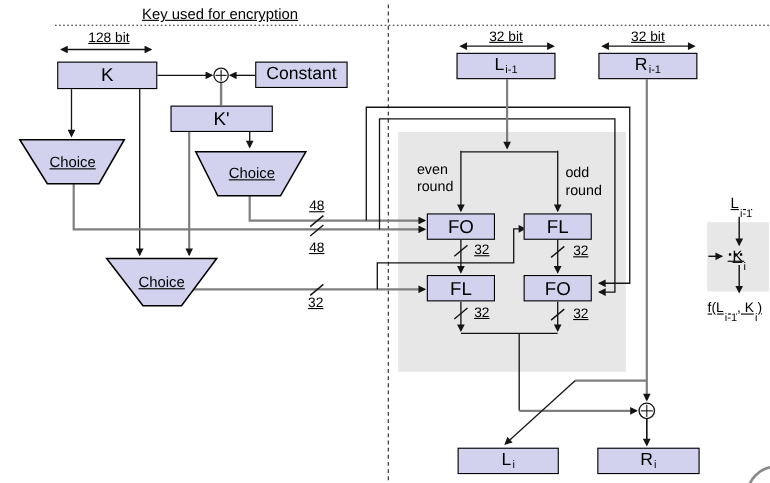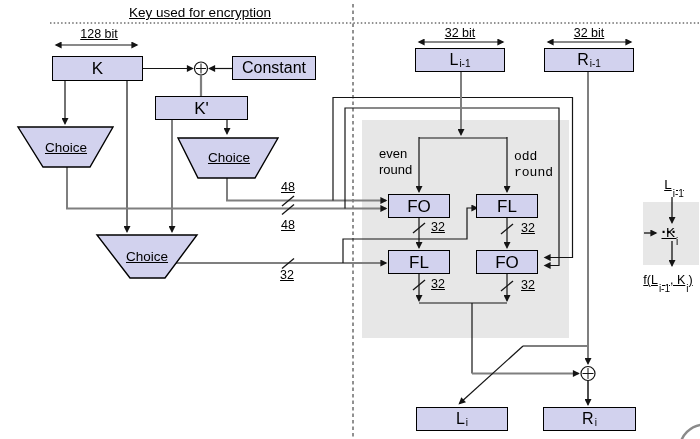--- a/index.html
+++ b/index.html
@@ -161,21 +161,21 @@
   </div>
   <div class="box" style="left:544px;top:48px;width:90px;height:24px;font-size:16px;">
     <span>R</span>
       <sub>i-1</sub>
   </div>
 
   <div class="lbl stack" style="left:379px;top:146px;">
     <span>even</span>
     <span>round</span>
   </div>
-  <div class="lbl stack" style="left:514px;top:149px;font-family:Liberation Mono, monospace;">
+  <div class="lbl stack" style="left:514px;top:149px;">
     <span>odd</span>
     <span>round</span>
   </div>
 
   <div class="box" style="left:388px;top:194px;width:62px;height:24px;">
     <span>FO</span>
   </div>
   <div class="box" style="left:476px;top:194px;width:62px;height:24px;">
     <span>FL</span>
   </div>

